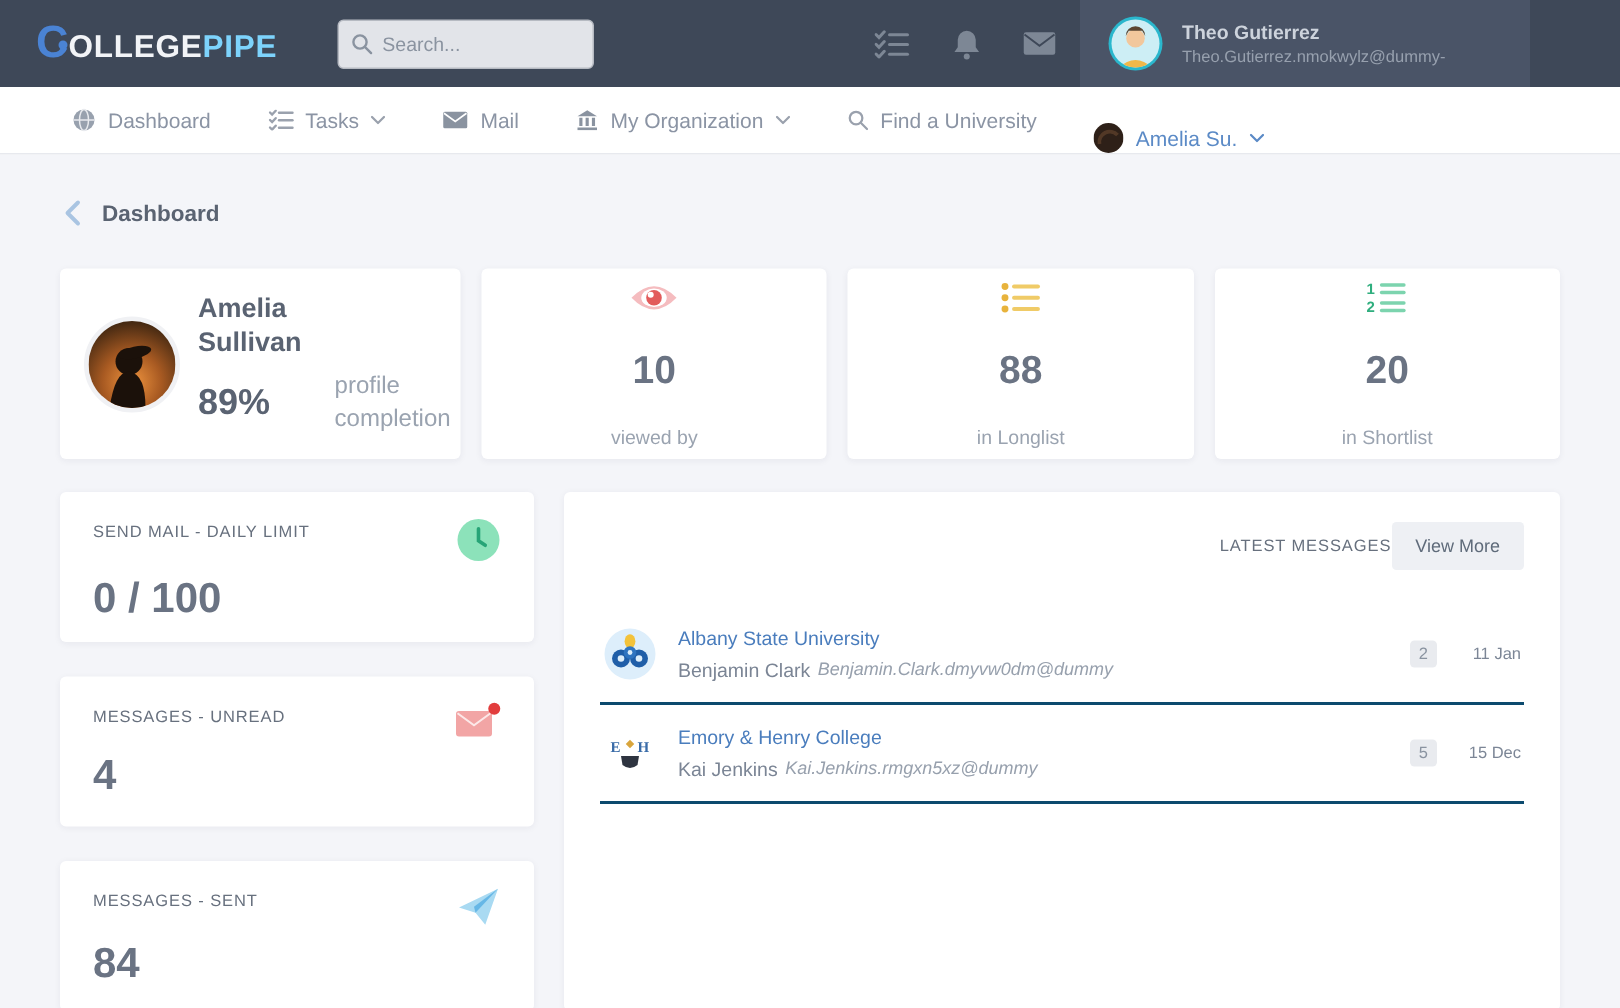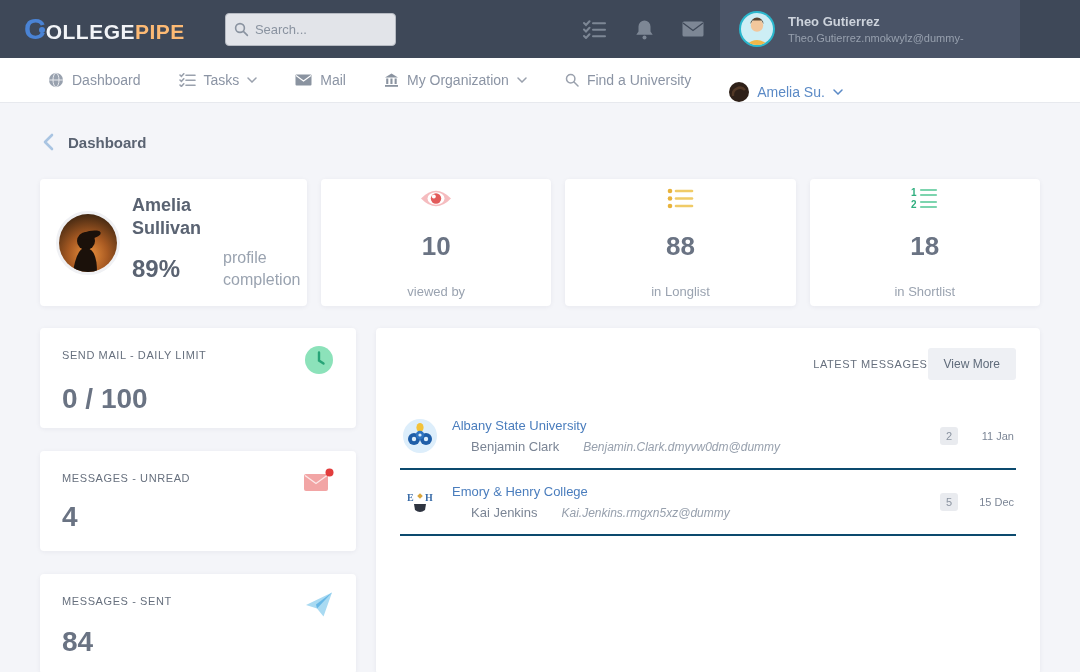--- a/index.html
+++ b/index.html
@@ -6,21 +6,21 @@
   html,body { width:1080px; height:672px; overflow:hidden; background:#f4f5f9;
               font-family:"Liberation Sans", sans-serif; }
 
   
   .topbar { height:58px; background:#3e4858; display:flex; align-items:center; }
   .logo { margin-left:24px; display:flex; align-items:baseline; cursor:pointer; white-space:nowrap; }
   .logo-c { position:relative; color:#4a83d4; font-size:30px; font-weight:bold; line-height:1; }
   .logo-c::after { content:""; position:absolute; right:1px; top:13px; width:6px; height:6px;
                    border-radius:50%; background:#4a83d4; }
   .logo-college { color:#f2f4f7; font-size:21px; font-weight:bold; letter-spacing:.5px; }
-  .logo-pipe { color:#fdba74; font-size:21px; font-weight:bold; letter-spacing:.5px; }
+  .logo-pipe { color:#7dd3fc; font-size:21px; font-weight:bold; letter-spacing:.5px; }
   .search-box { margin-left:40px; width:171px; height:33px; background:#e2e4e9;
                 border:1px solid #b6bac2; border-radius:4px; display:flex; align-items:center; padding:0 8px; }
   .search-box input { border:none; background:transparent; outline:none; width:100%;
                       font-size:13px; color:#4a5260; margin-left:6px; font-family:"Liberation Sans",sans-serif; }
   .search-box input::placeholder { color:#8a93a0; }
   .topbar-icons { margin-left:auto; display:flex; align-items:center; gap:28px; margin-right:16px; }
   .tb-icon { cursor:pointer; display:flex; }
   .user-panel { width:300px; height:58px; background:#4a5467; display:flex; align-items:center;
                 gap:12px; padding-left:18px; cursor:pointer; }
   .user-name { color:#cdd3dc; font-size:13px; font-weight:bold; }
@@ -63,21 +63,21 @@
 
   .messages-panel { padding:20px 24px; }
   .panel-head { display:flex; justify-content:flex-end; align-items:center; }
   .panel-title { color:#67707e; font-size:11px; letter-spacing:.6px; }
   .view-more-btn { background:#eef0f4; border:none; border-radius:3px; padding:9px 16px;
                    color:#5f6b7a; font-size:12px; cursor:pointer; font-family:"Liberation Sans",sans-serif; }
   .msg-list { margin-top:24px; }
   .msg-row { display:flex; align-items:center; padding:14px 2px; border-bottom:2px solid #0c4a6e; cursor:pointer; }
   .msg-logo { flex:none; width:36px; height:36px; margin-right:14px; }
   .msg-university { color:#4a7dbd; font-size:13px; }
-  .msg-line2 { display:flex; align-items:center; gap:24px; margin-top:6px;margin-left:19px; }
+  .msg-line2 { display:flex; align-items:flex-start; gap:5px; margin-top:6px; }
   .msg-contact { color:#7b8595; font-size:13px; }
   .msg-email { color:#97a0ad; font-size:12px; font-style:italic; }
   .msg-right { margin-left:auto; display:flex; align-items:center; gap:18px; }
   .msg-badge { background:#e9ebef; color:#8a93a0; font-size:11px; border-radius:3px; padding:3px 6px; }
   .msg-date { color:#7c8696; font-size:11px; width:38px; text-align:right; }
 </style>
 </head>
 <body>
 
 <div class="topbar">
@@ -317,21 +317,21 @@
           <text x="0" y="9" font-size="10" font-weight="bold" fill="#2fae7e" font-family="Liberation Sans, sans-serif">1</text>
           <text x="0" y="21" font-size="10" font-weight="bold" fill="#2fae7e" font-family="Liberation Sans, sans-serif">2</text>
           <g stroke="#7cd4ae" stroke-width="2.2" stroke-linecap="round">
             <line x1="10" y1="3" x2="25" y2="3"></line>
               <line x1="10" y1="8" x2="25" y2="8"></line>
             <line x1="10" y1="15" x2="25" y2="15"></line>
               <line x1="10" y1="20" x2="25" y2="20"></line>
           </g>
         </svg>
       </span>
-      <div class="stat-value">18</div>
+      <div class="stat-value">20</div>
       <div class="stat-label">in Shortlist</div>
     </div>
   </div>
 
   <div class="main">
 
     <div class="left-col">
 
       <div class="card summary-card">
         <div class="summary-head">

